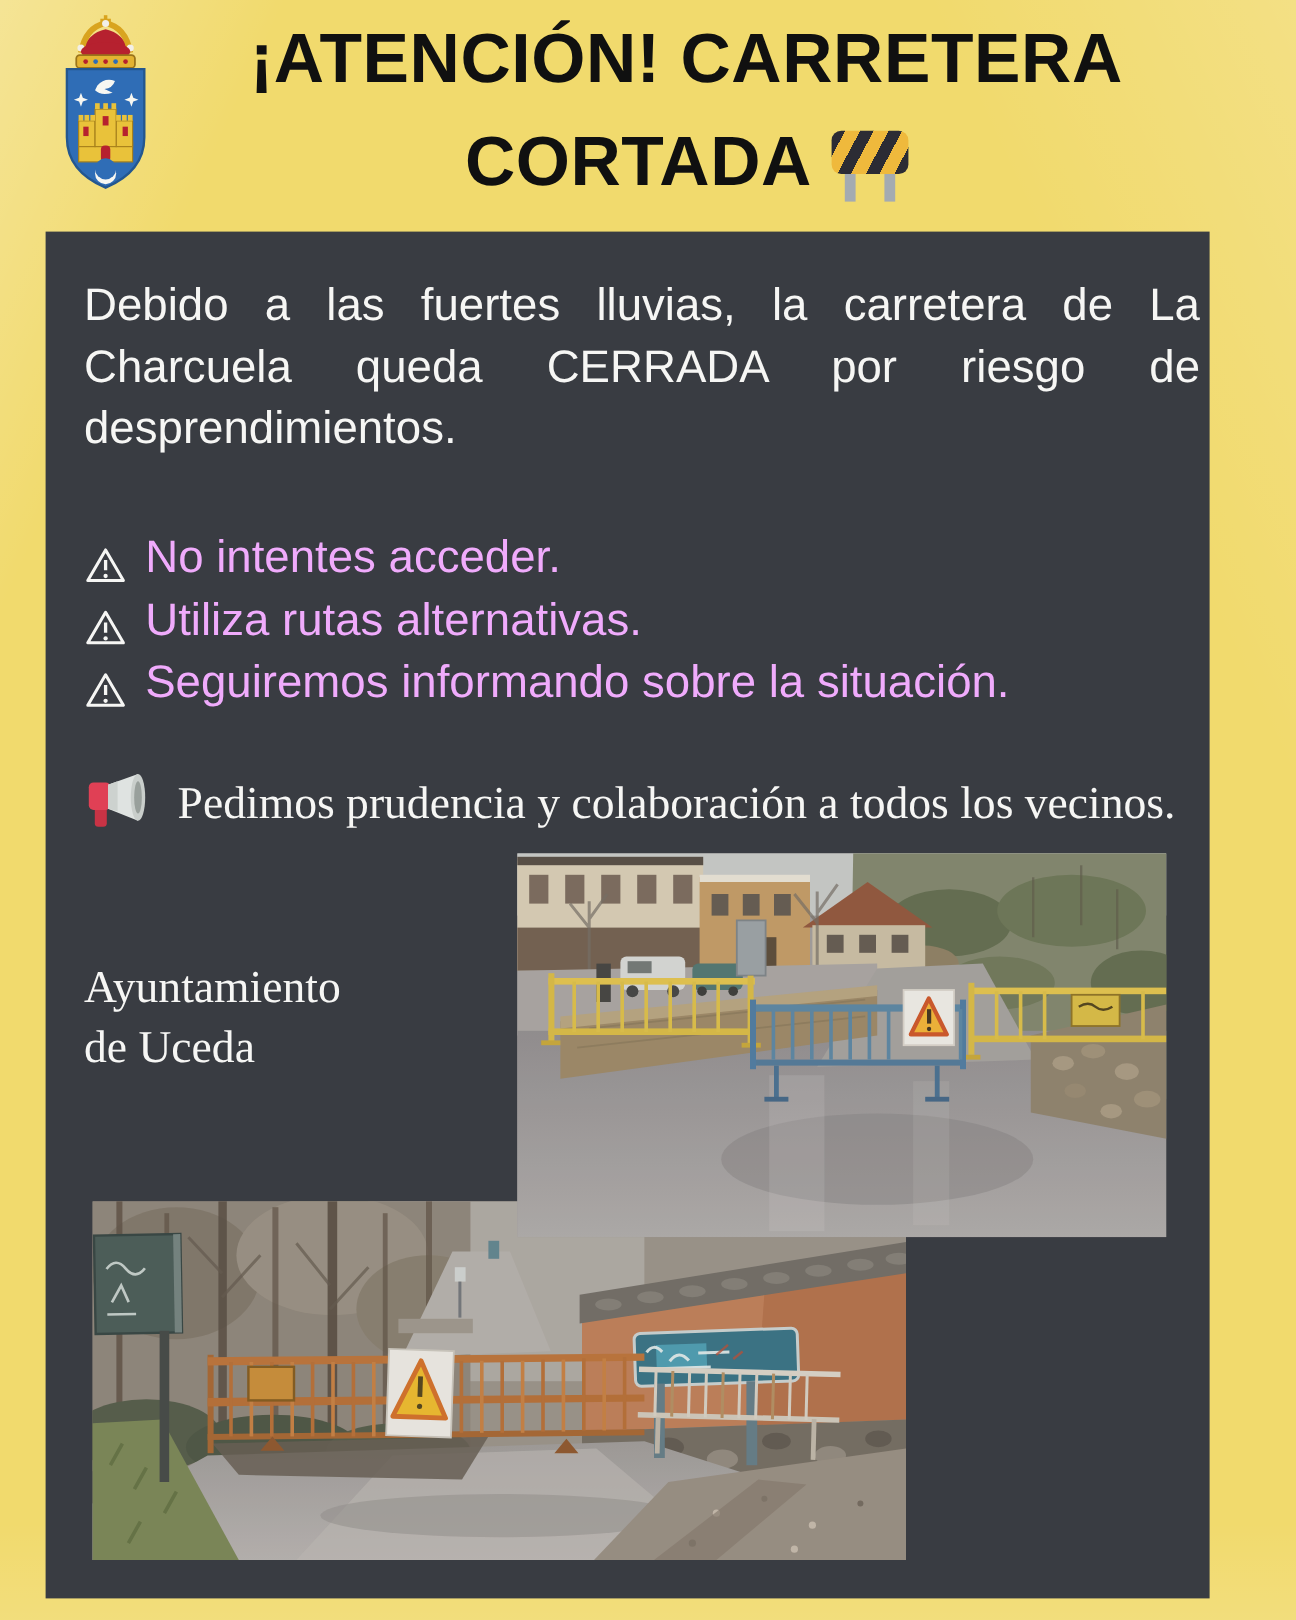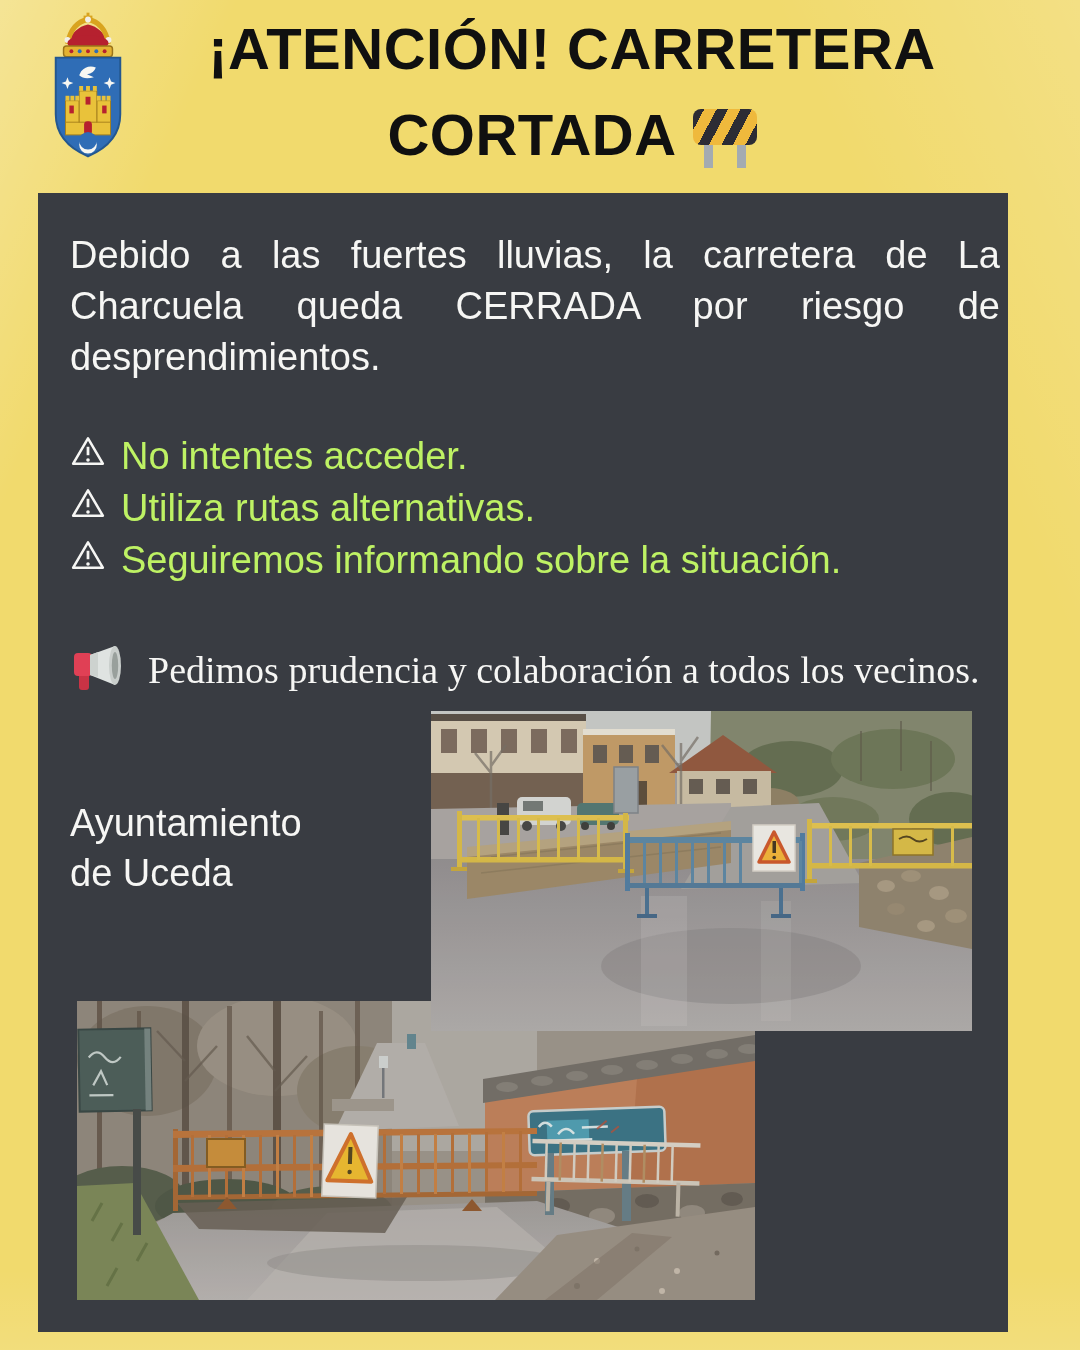--- a/index.html
+++ b/index.html
@@ -24,26 +24,26 @@
   .t-emoji{display:inline-flex;flex-direction:column;align-items:center;margin-top:17px;}
   .t-emoji .bar{width:64px;height:36px;border-radius:8px;
     background:repeating-linear-gradient(118deg,#2c2c34 0 10px,#efb93c 10px 21px);}
   .t-emoji .legs{display:flex;gap:24px;}
   .t-emoji .legs i{width:9px;height:23px;background:#a4abb1;display:block;}
   
   .panel{position:absolute;left:38px;top:193px;width:970px;height:1139px;background:#393c42;z-index:0;}
   .panel p{margin:0;color:#f6f6f4;font-size:38px;}
   .intro{position:absolute;left:32px;top:37px;width:930px;line-height:51px;text-align:justify;}
   .warnings{position:absolute;left:32px;top:242px;width:930px;}
-  .warn-line{display:flex;align-items:flex-start;height:52px;color:#bef264;font-size:38px;}
+  .warn-line{display:flex;align-items:flex-end;height:52px;color:#f0abfc;font-size:38px;}
   .warn-line svg{margin-right:15px;flex:0 0 auto;}
   .appeal{position:absolute;left:32px;top:447px;width:930px;line-height:60px;text-align:justify;font-family:Liberation Serif, serif;}
   .appeal svg{vertical-align:-9px;margin-right:24px;}
   .signature{position:absolute;left:32px;top:605px;width:400px;line-height:50px;}
-  .signature span{display:block;}
+  .signature span{display:block;font-family:Liberation Serif, serif;}
   
   .photo{position:absolute;display:block;}
   .photo1{left:431px;top:711px;width:541px;height:320px;z-index:3;}
   .photo2{left:77px;top:1001px;width:678px;height:299px;z-index:2;}
 </style>
 </head>
 <body>
 
 <div class="poster">
 

